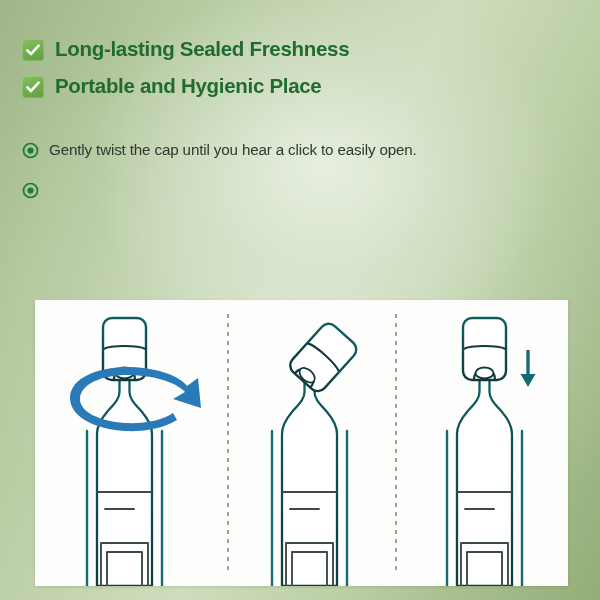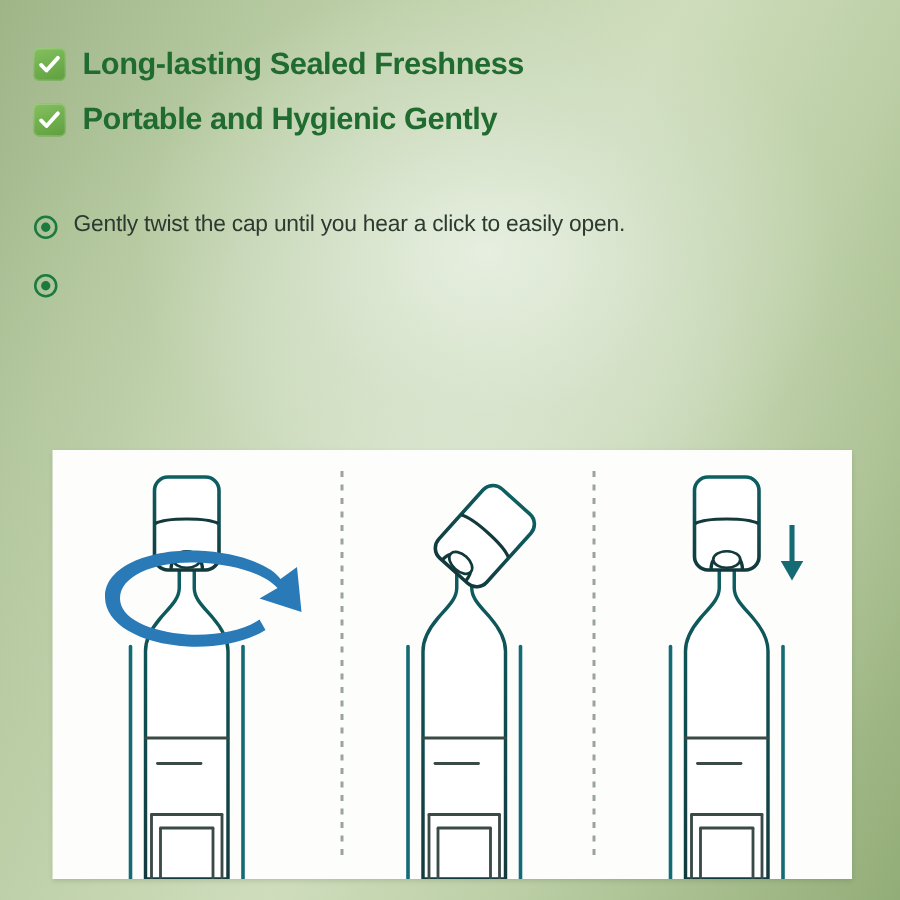--- a/index.html
+++ b/index.html
@@ -28,21 +28,21 @@
 
   
   .features {
     position: absolute;
     left: 22px;
     top: 24px;
     width: 556px;
   }
   .feature-row {
     display: flex;
-    align-items: center;
+    align-items: flex-end;
     height: 37px;
   }
   .check-badge {
     width: 22px;
     height: 22px;
     border-radius: 4px;
     background: linear-gradient(160deg, #86c060 0%, #6fae4c 55%, #5f9e3f 100%);
     flex: 0 0 22px;
     position: relative;
     box-shadow: inset 0 0 0 1px rgba(255,255,255,0.18);
@@ -59,21 +59,21 @@
 
   
   .steps {
     position: absolute;
     left: 22px;
     top: 140px;
     width: 510px;
   }
   .step-row {
     display: flex;
-    align-items: center;
+    align-items: flex-start;
     margin-bottom: 20px;
   }
   .bullet-dot {
     flex: 0 0 17px;
     width: 17px;
     height: 17px;
     margin-top: 2px;
   }
   .step-text {
     margin-left: 10px;
@@ -110,21 +110,21 @@
       </span>
       <span class="feature-label">Long-lasting Sealed Freshness</span>
     </div>
 
     <div class="feature-row">
       <span class="check-badge">
         <svg width="18" height="18" viewBox="0 0 18 18">
           <path d="M3.4 9.3 L7 13 L14.6 4.6" fill="none" stroke="#ffffff" stroke-width="2.6" stroke-linecap="round" stroke-linejoin="round"></path>
         </svg>
       </span>
-      <span class="feature-label">Portable and Hygienic Gently</span>
+      <span class="feature-label">Portable and Hygienic Place</span>
     </div>
 
 
   </div>
 
   <div class="steps">
 
     <div class="step-row">
       <span class="bullet-dot">
         <svg width="17" height="17" viewBox="0 0 17 17">

